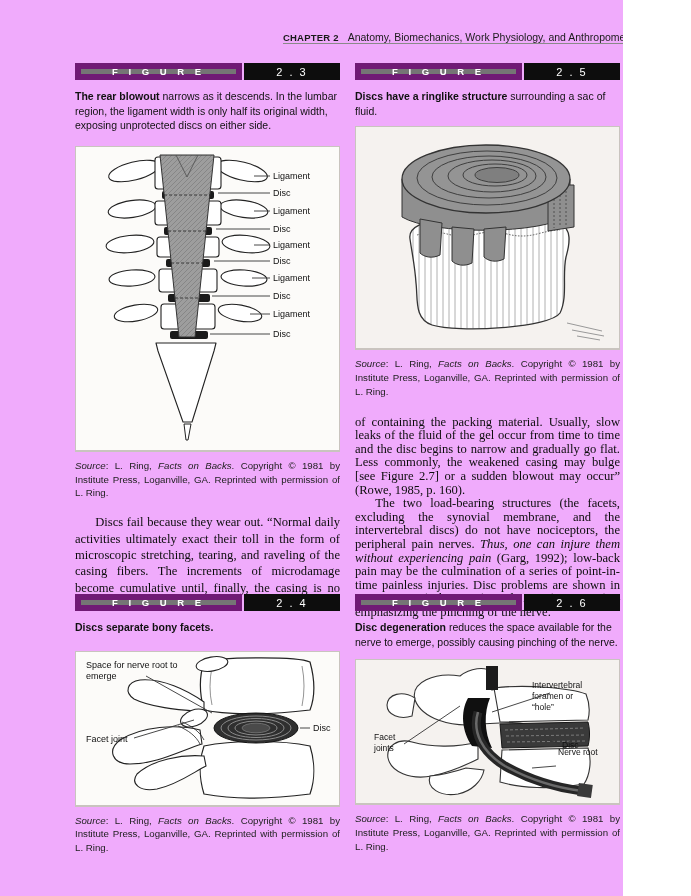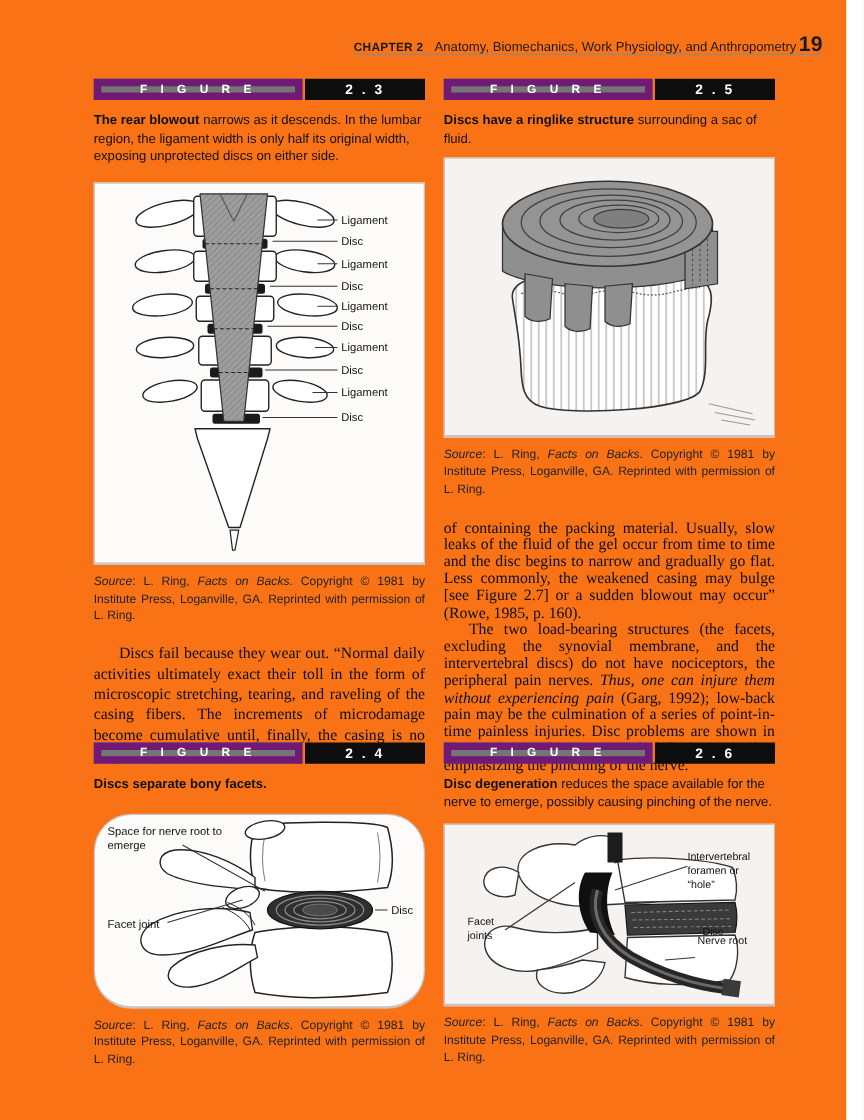--- a/index.html
+++ b/index.html
@@ -1,16 +1,16 @@
 <!DOCTYPE html>
 <html><head>
 <meta charset="utf-8">
 <style>
   html,body { margin:0; padding:0; background:#ffffff; }
-  .page { position:relative; width:677px; height:896px; background:#f97316;
+  .page { position:relative; width:623px; height:896px; background:#f0abfc;
           font-family:"Liberation Sans", sans-serif; overflow:hidden; }
 
   
   .page-header { position:absolute; top:26px; left:283px; width:375px;
                  display:flex; align-items:baseline; color:#1a1a1a; }
   .chap-label { font-weight:bold; font-size:9.5px; letter-spacing:0.2px; }
   .chap-title { font-size:10.5px; margin-left:9px; }
   .page-num   { font-weight:bold; font-size:17px; margin-left:auto; }
   .head-rule  { position:absolute; top:43px; left:283px; width:375px; height:1px; background:#8a8a8a; }
 
@@ -20,38 +20,38 @@
   .col-tr { left:355px; top:63px; }
   .col-bl { left:75px;  top:594px; }
   .col-br { left:355px; top:594px; }
 
   
   .fig-bar { display:flex; height:17px; }
   .fig-bar .glabel { flex:0 0 155px; background:#757575; border:6px solid #701a75;
                      color:#fff; font-weight:bold; font-size:9.5px; letter-spacing:4px;
                      display:flex; align-items:center; justify-content:center; }
   .fig-bar .gnum { flex:1; margin-left:2px; background:#0d0d0d; color:#fff;
-                   font-weight:bold; font-size:11px; letter-spacing:2px;
+                   font-weight:normal; font-size:11px; letter-spacing:2px;
                    display:flex; align-items:center; justify-content:center; }
 
   .caption { font-size:10.5px; line-height:14.6px; color:#111; margin:9px 0 0 0; }
   .cb { font-weight:bold; }
 
   .source-line { font-size:9.7px; line-height:13.8px; color:#222; margin:7px 0 0 0; text-align:justify; }
   .it { font-style:italic; }
 
   .serif { font-family:"Liberation Serif", serif; font-size:12.6px; color:#0d0d0d; text-align:justify; }
   .para-left { line-height:16.4px; margin:14px 0 0 0; text-indent:1.6em; }
   .para-r1   { line-height:13.6px; margin:17px 0 0 0; }
   .para-r2   { line-height:13.6px; margin:0; text-indent:1.6em; }
 
   .fig-box { position:relative; background:#fcfbf9; border:1px solid #c9c4bf; border-bottom-width:2px; }
   .fig-box svg { display:block; }
   .box-23 { margin-top:13px; height:303px; }
-  .box-24 { margin-top:16px; height:153px;border-radius:30px; }
+  .box-24 { margin-top:16px; height:153px; }
   .box-25 { margin-top:8px;  height:221px; background:#f5f2ef; }
   .box-26 { margin-top:10px; height:143px; background:#f5f2ef; }
 
   .dlabel { position:absolute; font-size:9px; line-height:11px; color:#111; }
   .dlabel-sm { font-size:8.5px; line-height:11px; }
 </style>
 </head>
 <body>
 
 <div class="page">
@@ -297,21 +297,21 @@
           <rect x="218" y="124" width="14" height="13" fill="#3a3a3a" transform="rotate(8 225 130)"></rect>
 
           <g stroke="#333" stroke-width="0.9">
             <line x1="132" y1="52" x2="190" y2="33"></line>
             <line x1="188" y1="80" x2="200" y2="84"></line>
             <line x1="172" y1="108" x2="196" y2="106"></line>
             <line x1="44" y1="84" x2="100" y2="46"></line>
           </g>
         </g>
       </svg>
-      <span class="dlabel dlabel-sm" style="left:194px; top:20px; width:62px;">Intervertebral foramen or “hole”</span>
+      <span class="dlabel dlabel-sm" style="left:176px; top:20px; width:62px;">Intervertebral foramen or “hole”</span>
       <span class="dlabel dlabel-sm" style="left:206px; top:80px;">Disc</span>
       <span class="dlabel dlabel-sm" style="left:202px; top:87px;">Nerve root</span>
       <span class="dlabel dlabel-sm" style="left:18px; top:72px; width:32px;">Facet joints</span>
     </div>
 
     <p class="source-line"><span class="it">Source</span><span>: L. Ring, </span><span class="it">Facts on Backs</span><span>. Copyright © 1981 by Institute Press, Loganville, GA. Reprinted with permission of L. Ring.</span></p>
   </div>
 
 </div>
 

